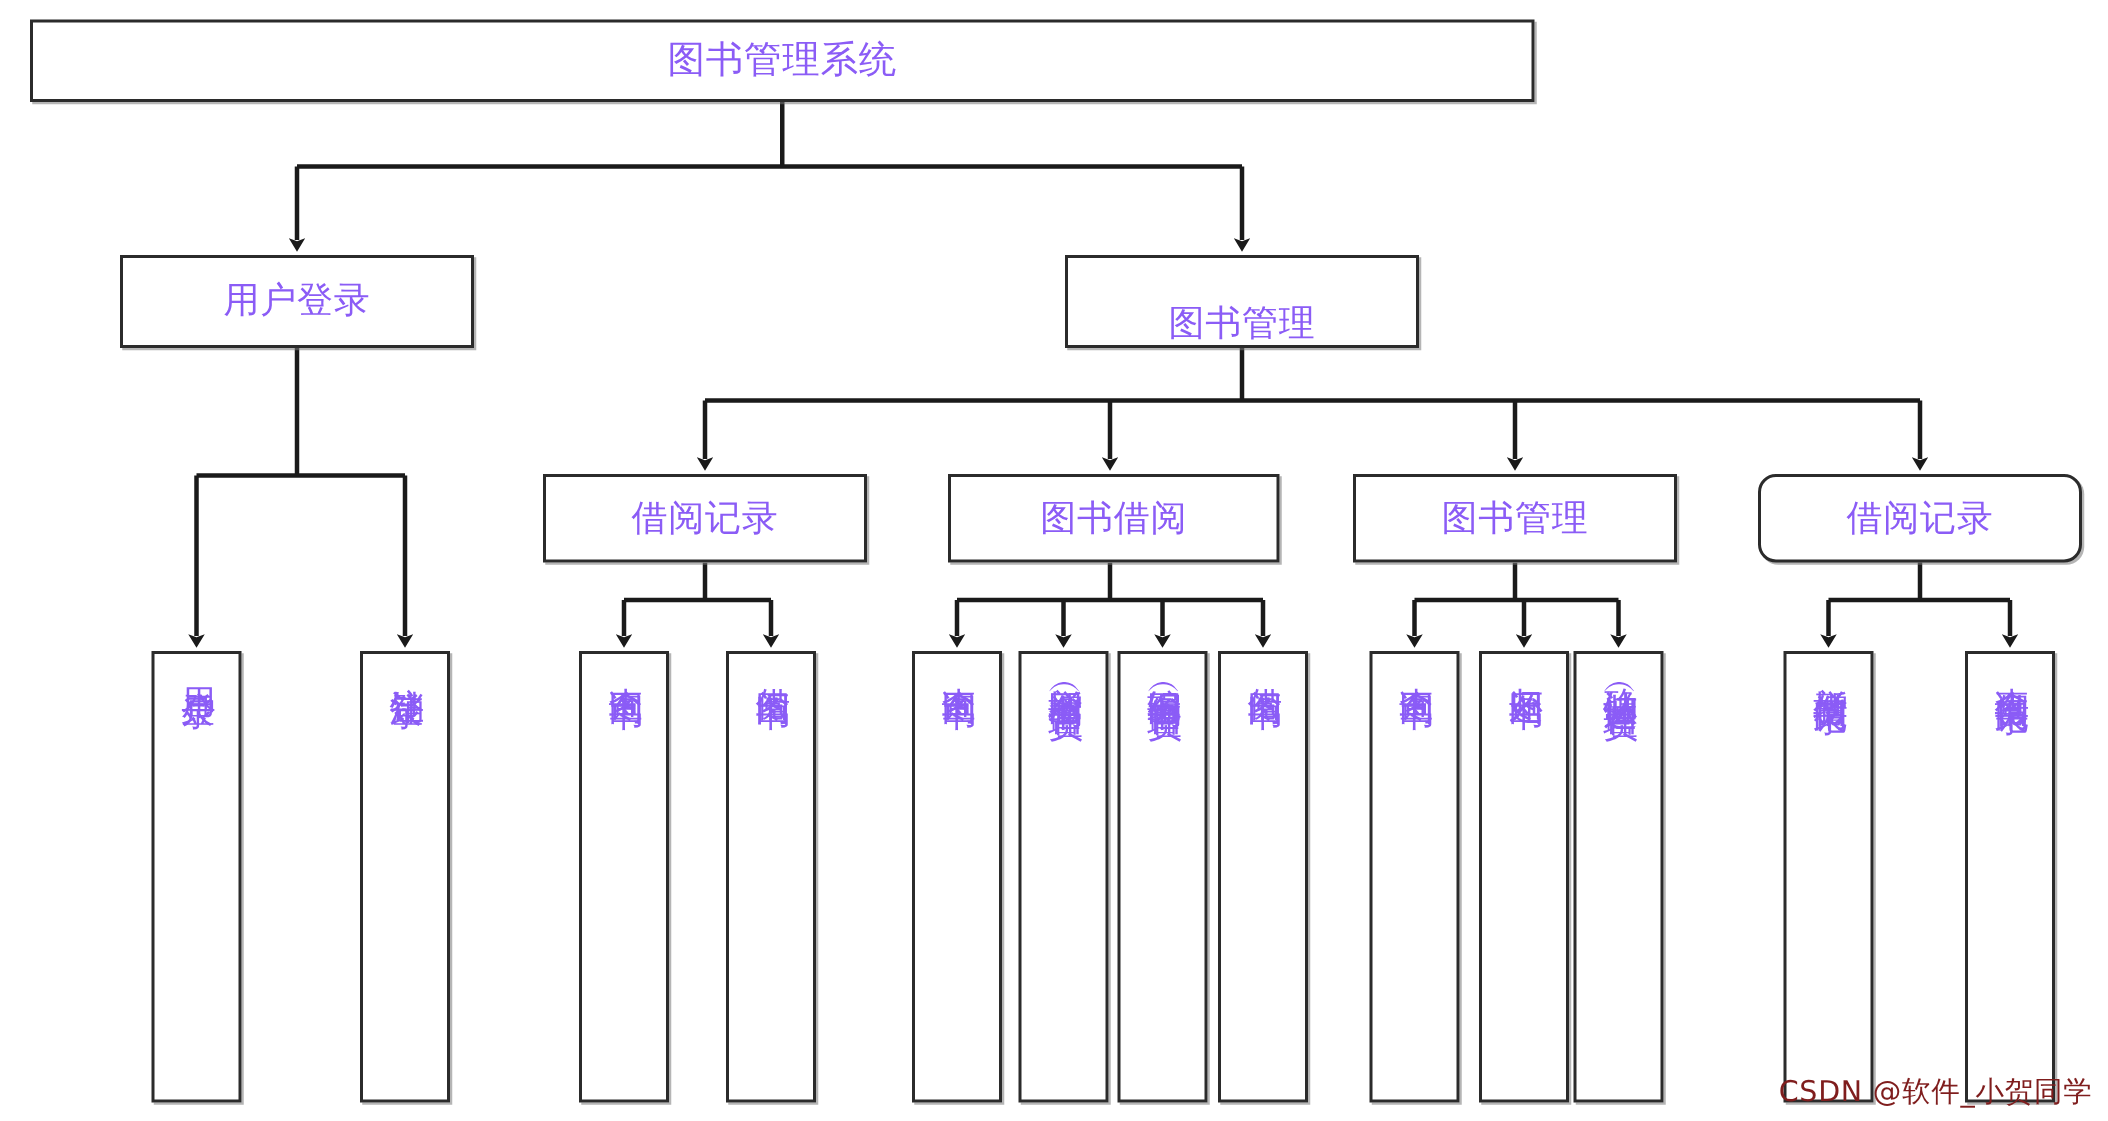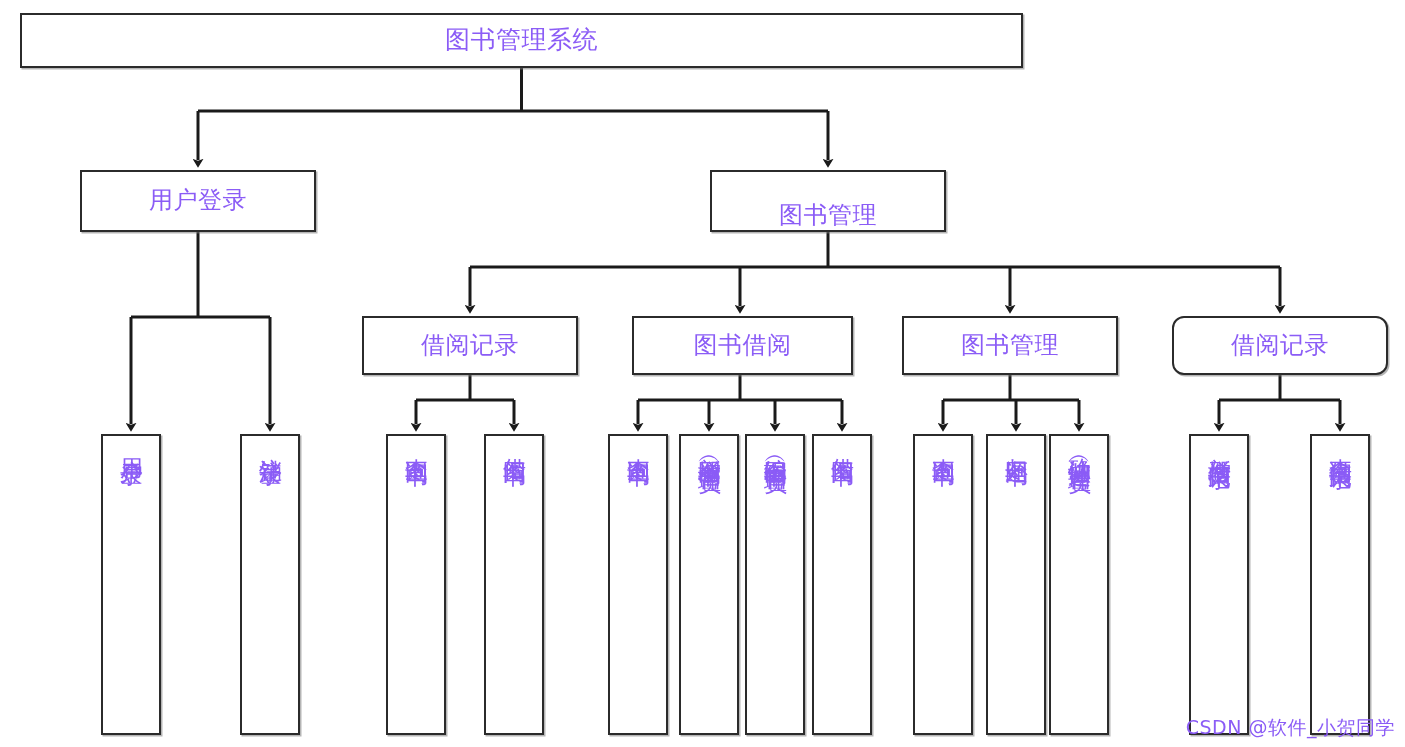--- a/index.html
+++ b/index.html
@@ -63,21 +63,21 @@
     font-size: 23px;
     line-height: 1.12;
     letter-spacing: 2px;
     margin-top: 0;
   }
   .watermark {
     position: absolute;
     right: 10px;
     bottom: 6px;
     font-size: 19px;
-    color: #8b5cf6;
+    color: #7f1d1d;
     font-family: "DejaVu Sans", "Liberation Sans", sans-serif;
     letter-spacing: 0.5px;
     z-index: 5;
     white-space: nowrap;
   }
 </style>
 </head>
 <body>
 
 <div id="diagram-root">

